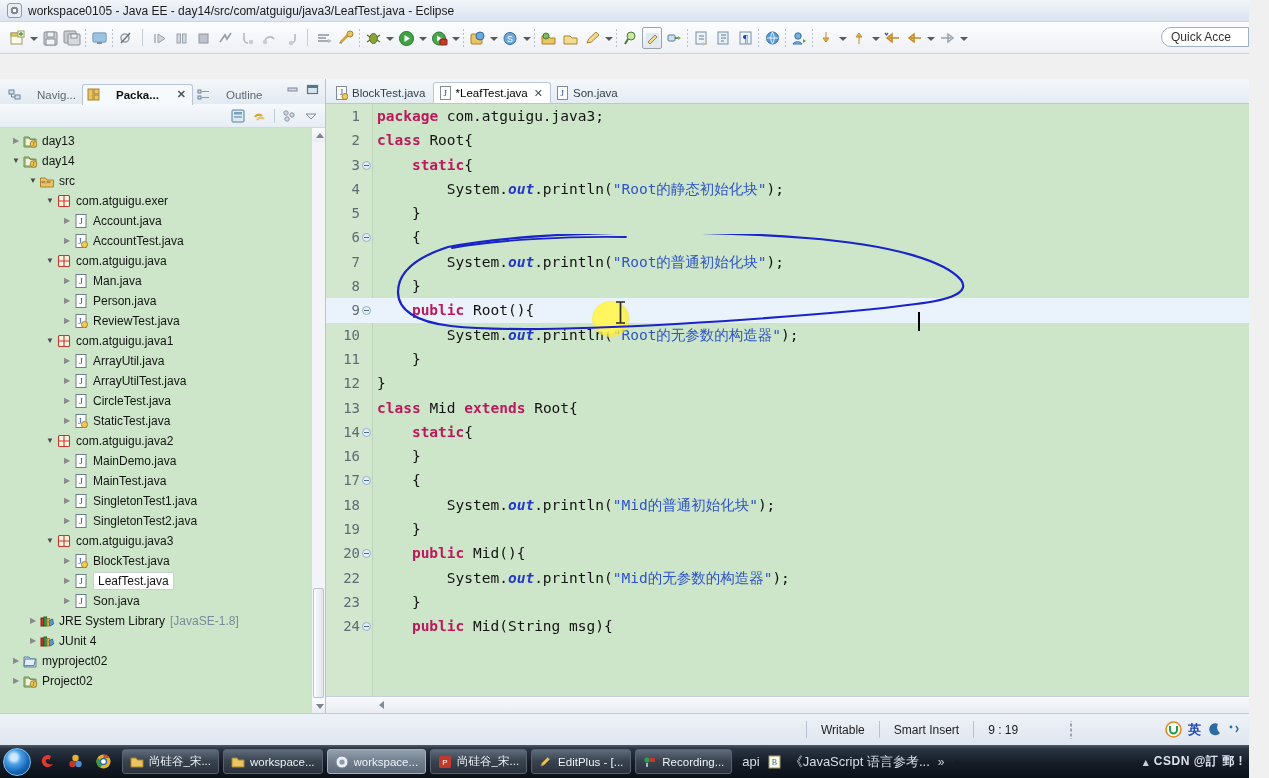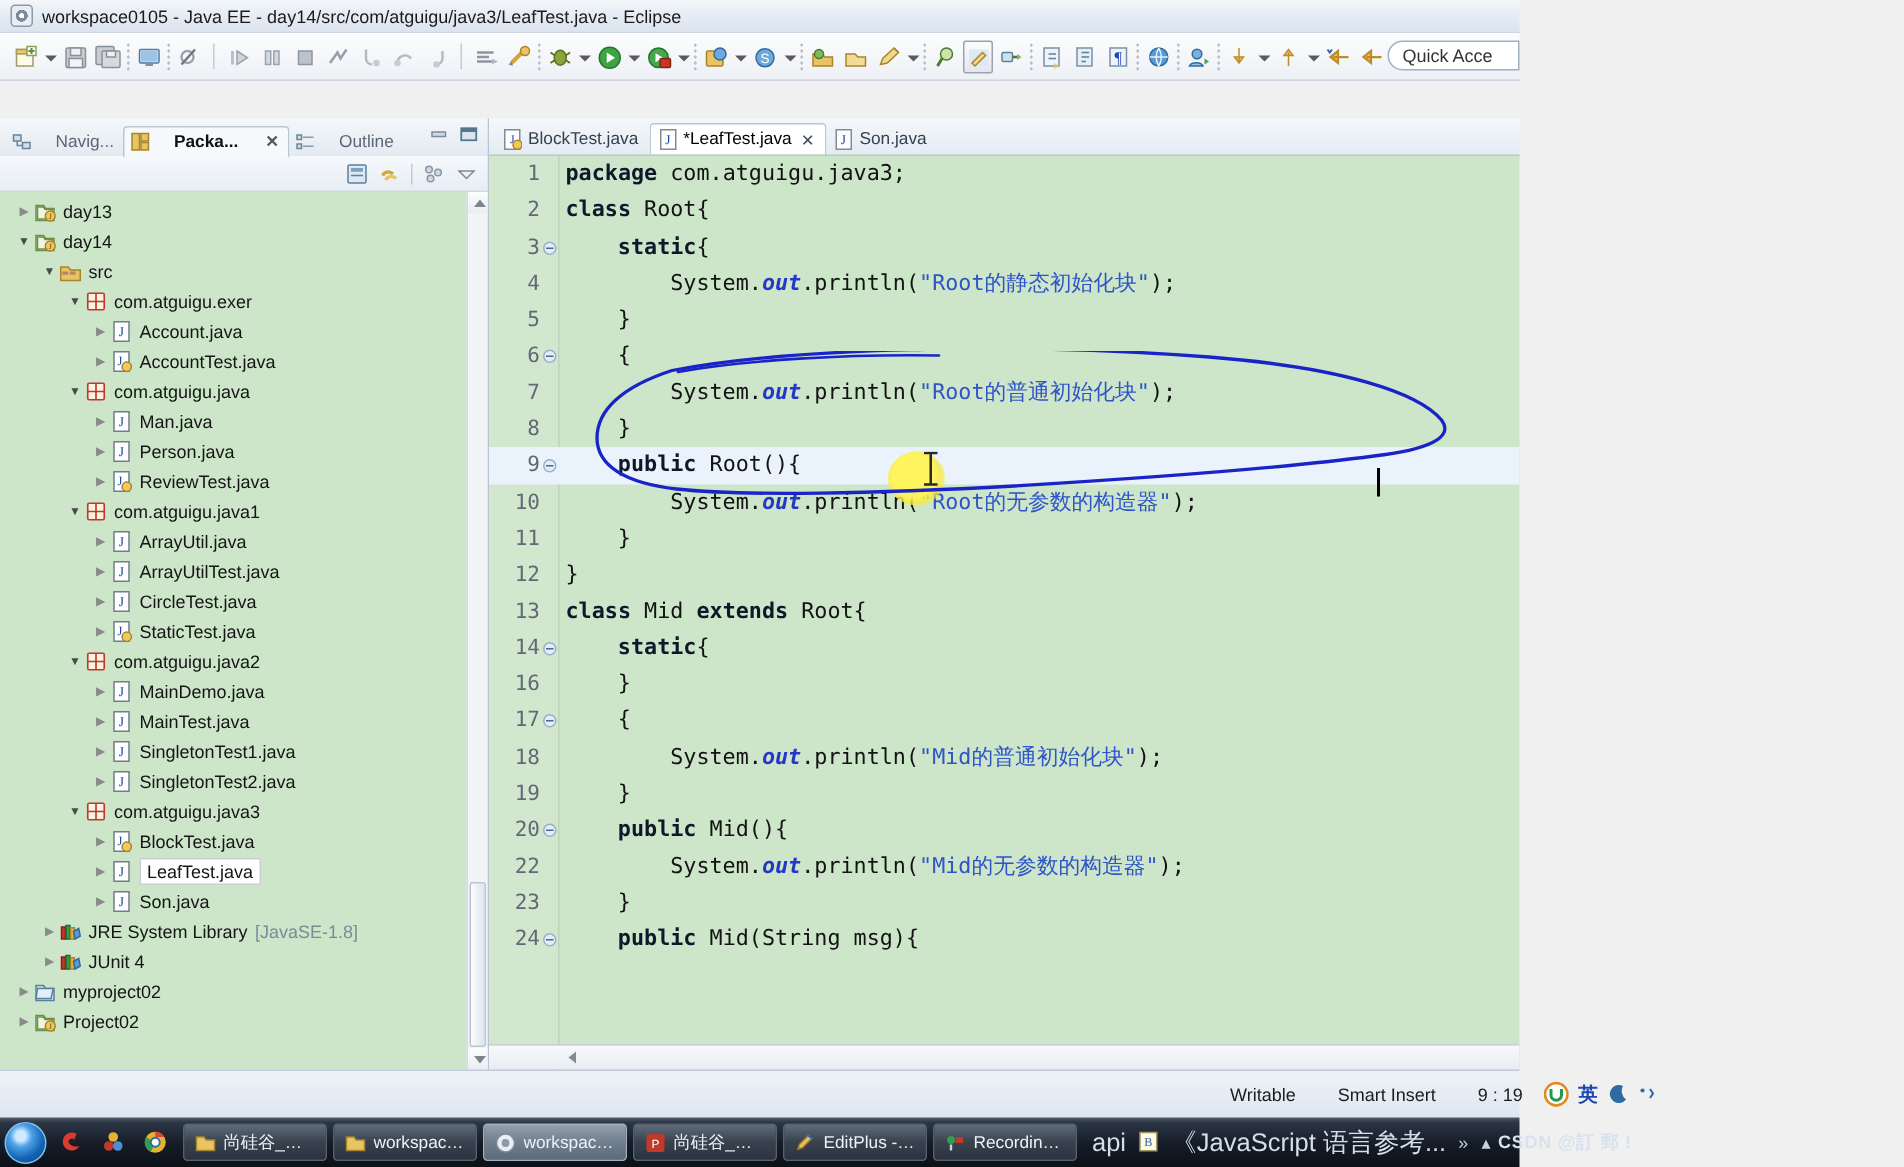--- a/index.html
+++ b/index.html
@@ -2,21 +2,21 @@
 <html><head>
 <meta charset="utf-8">
 <style>
   * { box-sizing: border-box; margin: 0; padding: 0; }
   html, body {
     width: 1269px; height: 778px;
     overflow: hidden;
     font-family: "Liberation Sans", sans-serif;
     background: #f0f0f0;
   }
-  #app { position: relative; width: 1013px; height: 778px; border-radius: 21px; }
+  #app { position: relative; width: 1249px; height: 778px; border-radius: 21px; }
 
   
   .titlebar {
     height: 22px;
     background: linear-gradient(to bottom, #f3f6fa 0%, #e4ebf4 55%, #dbe4ef 100%);
     display: flex; align-items: center;
     padding-left: 7px;
     border-bottom: 1px solid #cdd7e3;
   }
   .title-icon {
@@ -205,21 +205,21 @@
     border-radius: 50%; background: #e4eef9;
   }
   .cl .fold::after {
     content: ""; position: absolute; left: 1px; top: 3px; width: 5px; height: 1px;
     background: #4a6a8c;
   }
   .cl .txt { position: absolute; left: 51px; color: #131313; }
   .cl.current { background: #eaf3fb; }
   .cl.current .txt, .cl.current .ln { position: absolute; }
 
-  .kw { color: #0f172a; font-weight: bold; }
+  .kw { color: #be185d; font-weight: bold; }
   .str { color: #2f54c8; }
   .fld { color: #2437c8; font-style: italic; font-weight: bold; }
 
   .hscroll {
     position: absolute; left: 0; right: 0; bottom: 0; height: 17px;
     background: linear-gradient(to bottom,#f7f9fb,#e9edf2);
     border-top: 1px solid #c8d1db;
   }
   .hscroll .left, .hscroll .right {
     position: absolute; top: 0; width: 15px; height: 16px;
@@ -286,21 +286,21 @@
     font-size: 11.5px; color: #eef2f7; overflow: hidden; white-space: nowrap;
   }
   .tbtn.activewin {
     background: linear-gradient(to bottom,#8e9aa8,#6e7b8a 48%,#59footer);
     background: linear-gradient(to bottom,#93a0ae,#717f8e 48%,#5d6a79);
     border-color: #9fb0c0;
   }
   .tbtn .ti { width: 14px; height: 14px; flex: none; }
   .tbtn .tl { overflow: hidden; text-overflow: ellipsis; }
   .traygroup { display: flex; align-items: center; gap: 8px; margin-left: 6px; }
-  .tray-txt { font-size: 17px; color: #d6dee8; white-space: nowrap; }
+  .tray-txt { font-size: 13px; color: #d6dee8; white-space: nowrap; }
   .chev { color: #c8d2dd; font-size: 12px; }
   .tray-right { margin-left: auto; display: flex; align-items: center; gap: 5px; padding-right: 6px; }
   .tray-ico { width: 15px; height: 15px; }
   .watermark { font-size: 12px; color: #d8e2ee; letter-spacing: .5px; white-space: nowrap; font-weight: bold; }
 </style>
 </head>
 <body>
 
 <div id="app">
 

